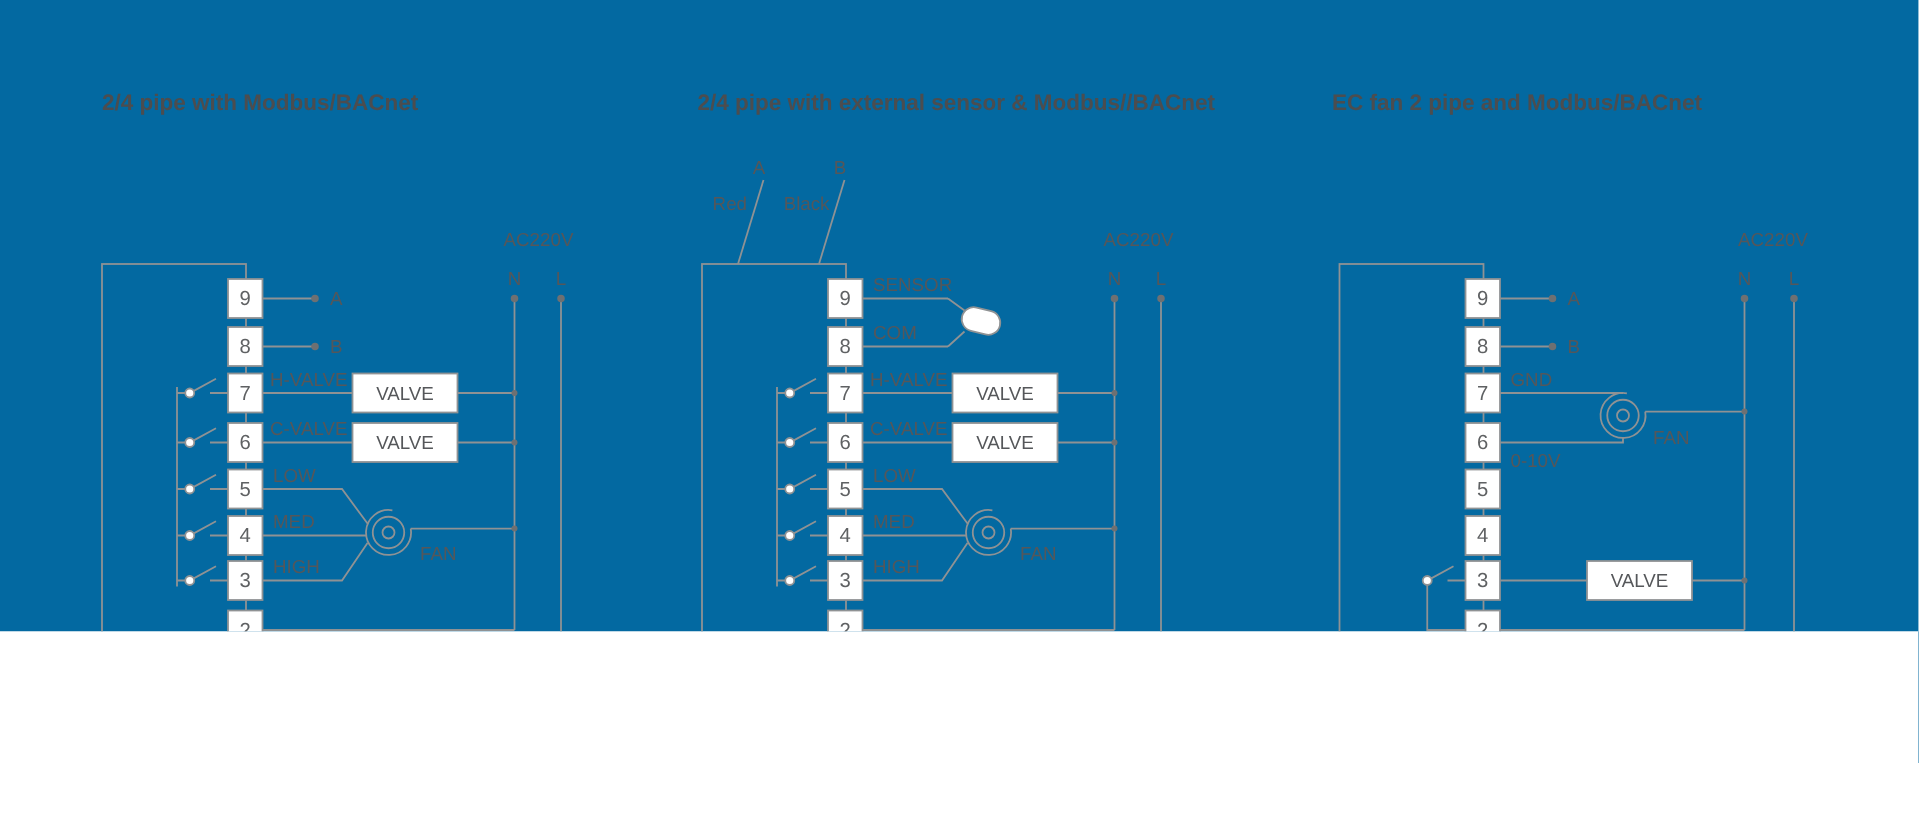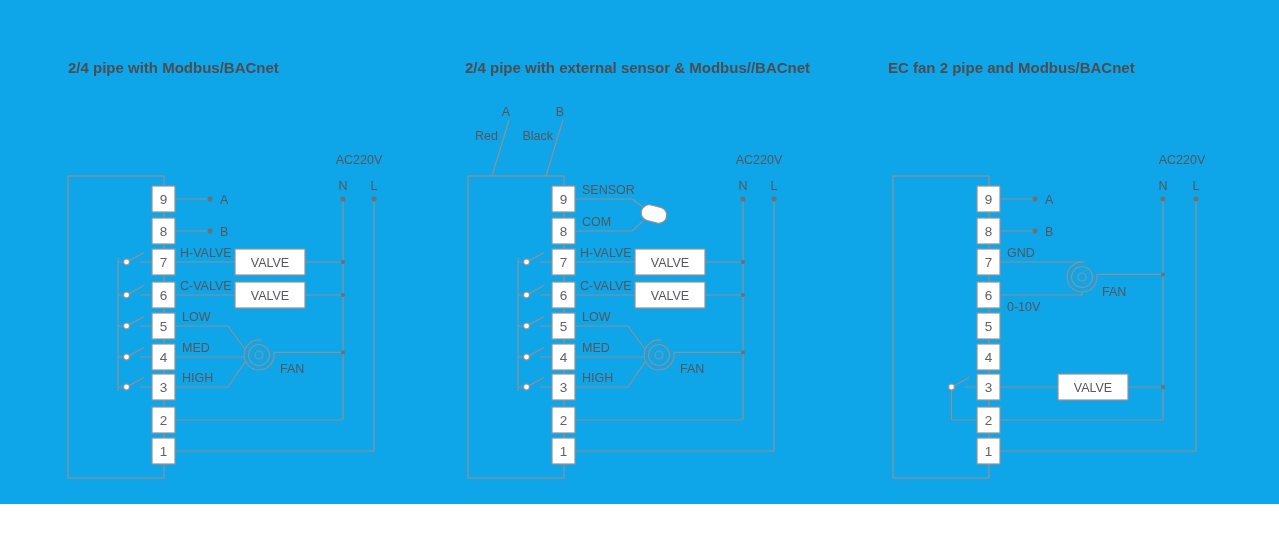--- a/index.html
+++ b/index.html
@@ -1,16 +1,16 @@
 <!DOCTYPE html>
 <html><head>
 <meta charset="utf-8">
 <style>
   html,body{margin:0;padding:0;background:#ffffff;}
-  .stage{position:relative;width:1279px;height:504px;background:#0ea5e9;overflow:hidden;}
+  .stage{position:relative;width:1279px;height:421px;background:#0369a1;overflow:hidden;}
   svg text{font-family:"Liberation Sans", sans-serif;}
   .title{font-size:15px;font-weight:bold;fill:#4c4d4f;}
   .lbl{font-size:12.5px;fill:#55575a;}
   .tnum{font-size:13.5px;fill:#5f6163;text-anchor:middle;}
   .mid{text-anchor:middle;}
   .end{text-anchor:end;}
   .ln{stroke:#8f9294;stroke-width:1.2;fill:none;}
   .bx{fill:#ffffff;stroke:#8f9294;stroke-width:1.2;}
   .swc{fill:#ffffff;stroke:#8f9294;stroke-width:1.2;}
   .dot{fill:#6e7072;stroke:none;}

